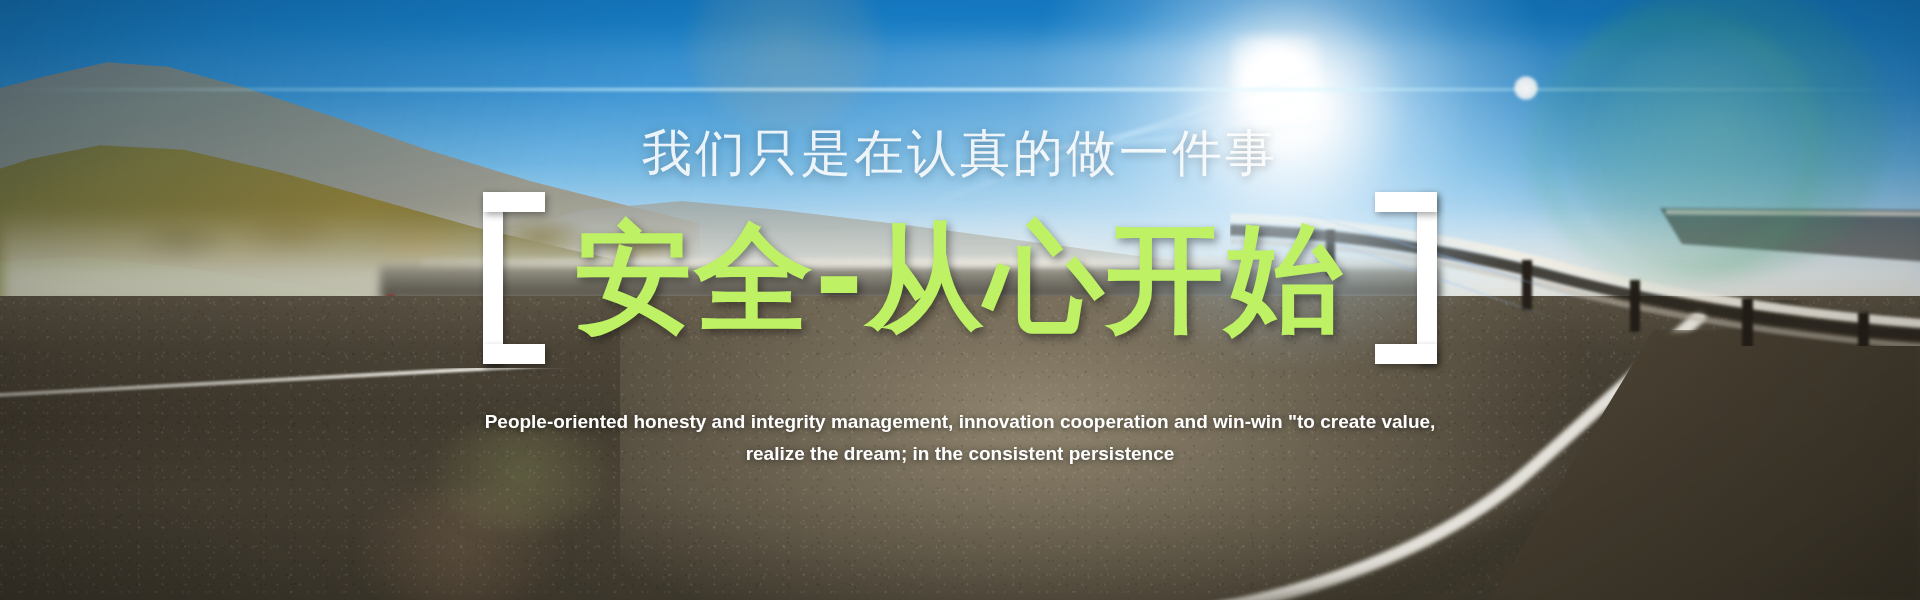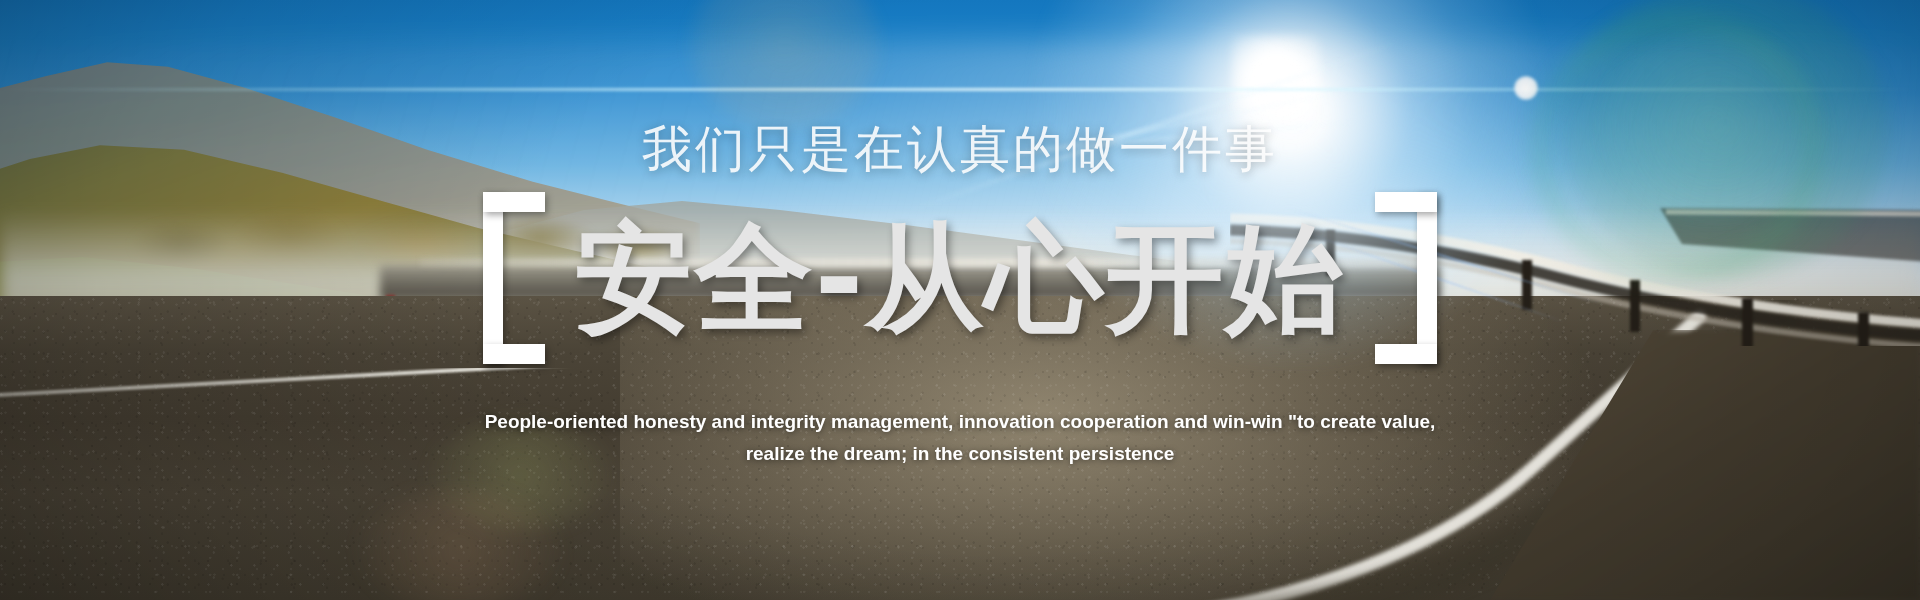--- a/index.html
+++ b/index.html
@@ -272,21 +272,21 @@
   }
 
   .sub-cn{
     margin-top:128px;
     font-size:50px;
     line-height:1;
     letter-spacing:3px;
     color:rgba(255,255,255,.88);
     font-weight:400;
     text-shadow:0 2px 10px rgba(0,0,0,.28);
-    font-family:Liberation Mono, monospace;
+    font-family:Liberation Serif, serif;
   }
 
   .headline-row{
     margin-top:14px;
     display:flex;
     align-items:center;
     justify-content:center;
     gap:30px;
   }
   .bracket{
@@ -317,21 +317,21 @@
   .bracket-right .b-bottom{
     position:absolute; right:0; bottom:0; width:62px; height:20px;
     background:#ffffff;
     box-shadow:2px 3px 7px rgba(0,0,0,.35);
   }
 
   .headline{
     font-size:118px;
     line-height:1;
     font-weight:700;
-    color:#e5e5e5;
+    color:#bef264;
     letter-spacing:2px;
     white-space:nowrap;
     text-shadow:3px 4px 9px rgba(0,0,0,.40);
     font-family:"DejaVu Sans","Liberation Sans",sans-serif;
   }
 
   .sub-en{
     margin-top:42px;
     width:1010px;
     text-align:center;

